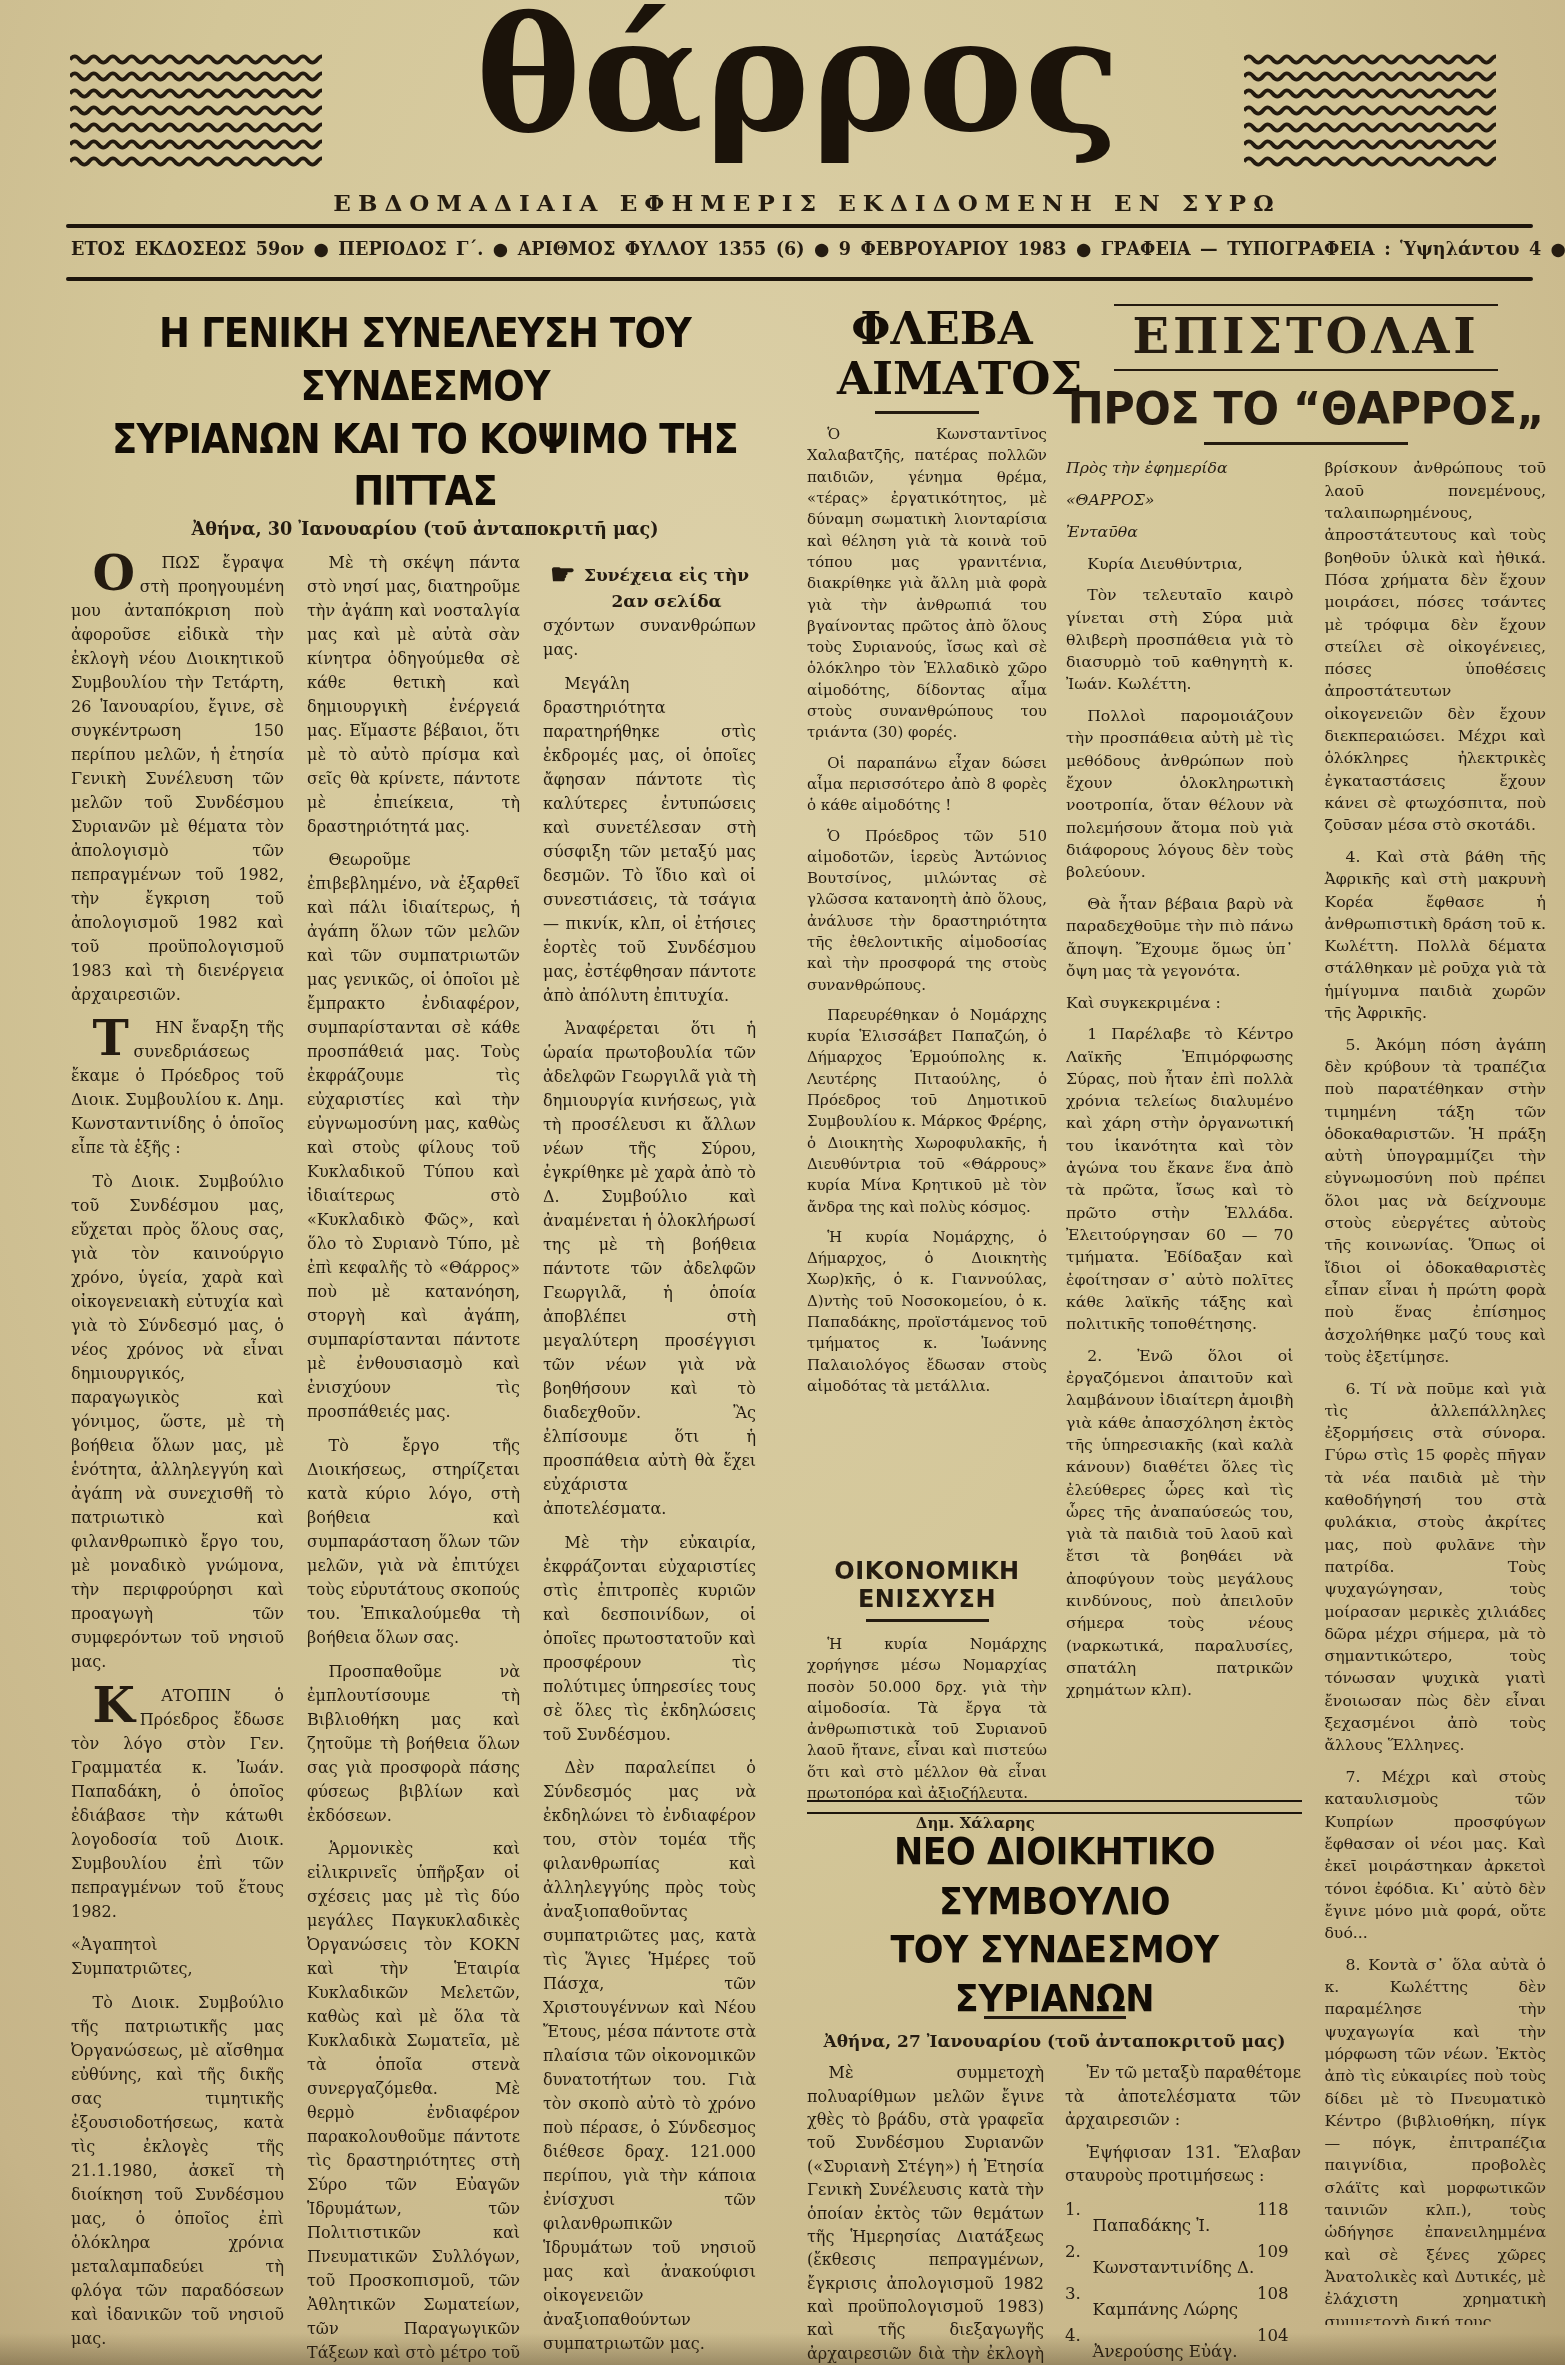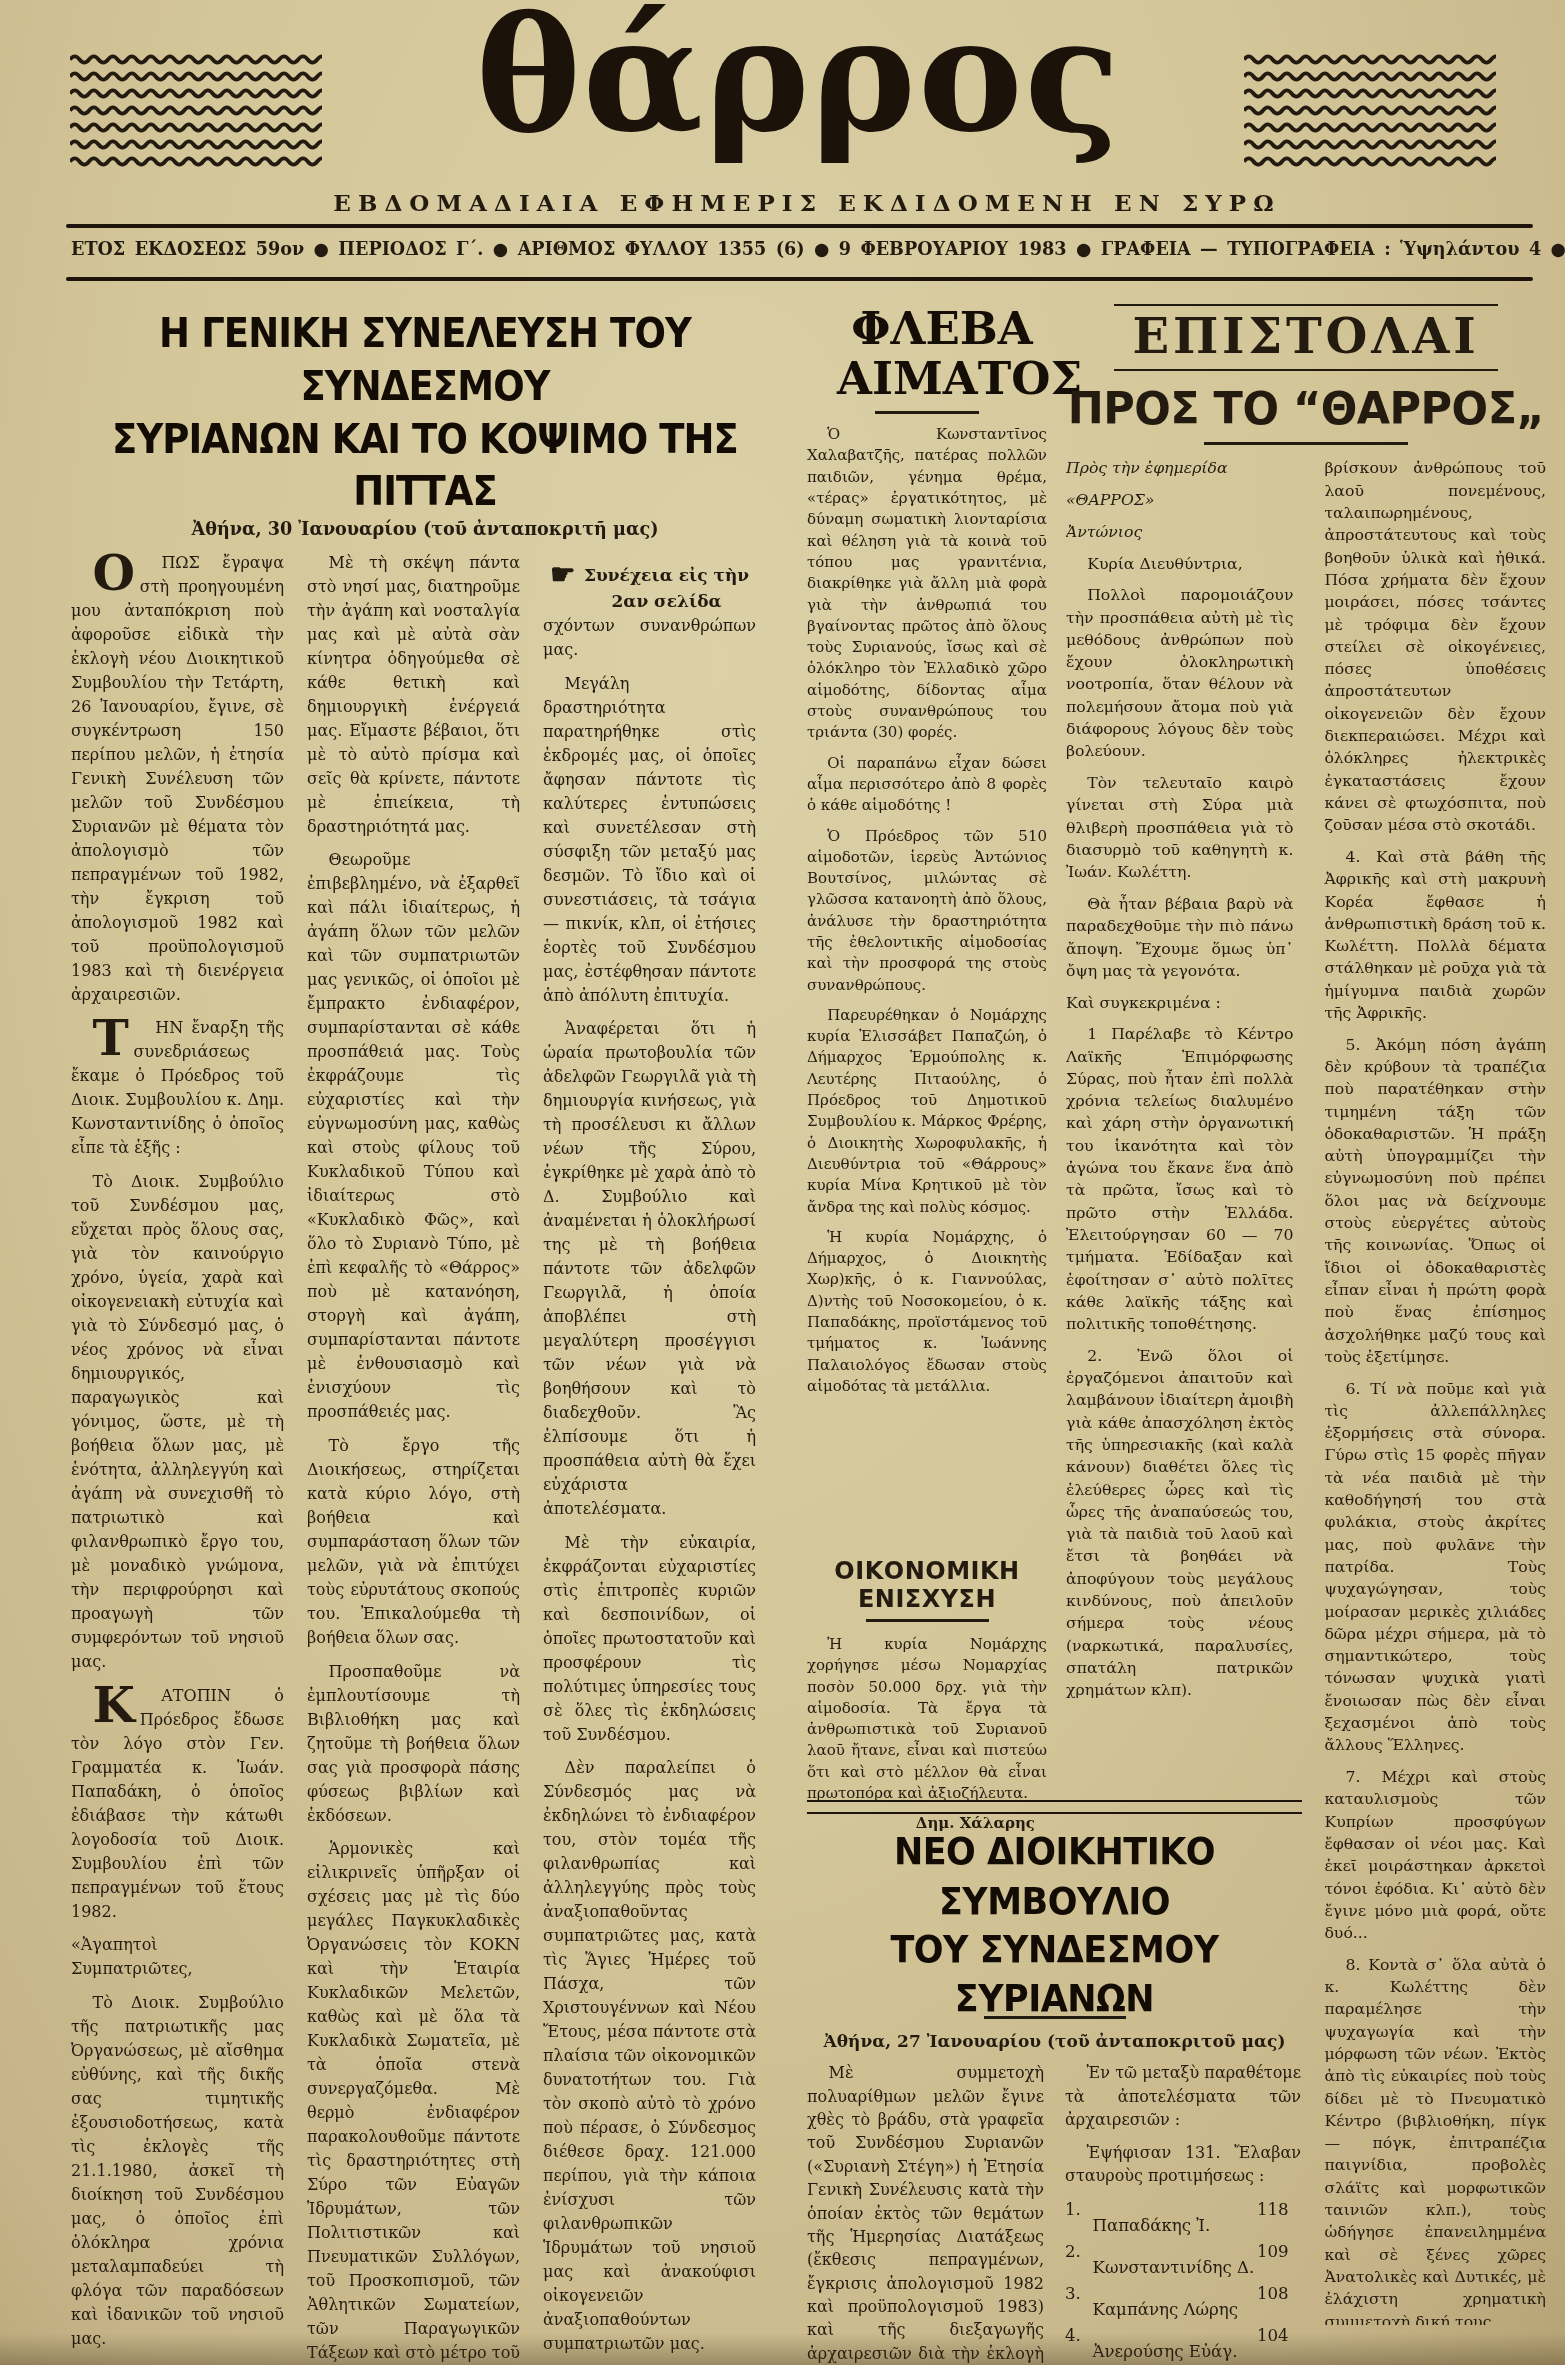--- a/index.html
+++ b/index.html
@@ -176,24 +176,24 @@
   <div class="letters-block">
     <div class="let-head1">
       <span>ΕΠΙΣΤΟΛΑΙ</span>
     </div>
     <div class="let-head2">ΠΡΟΣ ΤΟ “ΘΑΡΡΟΣ„</div>
     <div class="let-underline"></div>
     <div class="cols letters-cols">
       <div class="col let-col lft">
           <p class="ital">Πρὸς τὴν ἐφημερίδα</p>
           <p class="ital">«ΘΑΡΡΟΣ»</p>
-          <p class="ital">Ἀντώνιος</p>
+          <p class="ital">Ἐνταῦθα</p>
           <p>Κυρία Διευθύντρια,</p>
+          <p>Τὸν τελευταῖο καιρὸ γίνεται στὴ Σύρα μιὰ θλιβερὴ προσπάθεια γιὰ τὸ διασυρμὸ τοῦ καθηγητὴ κ. Ἰωάν. Κωλέττη.</p>
           <p>Πολλοὶ παρομοιάζουν τὴν προσπάθεια αὐτὴ μὲ τὶς μεθόδους ἀνθρώπων ποὺ ἔχουν ὁλοκληρωτικὴ νοοτροπία, ὅταν θέλουν νὰ πολεμήσουν ἄτομα ποὺ γιὰ διάφορους λόγους δὲν τοὺς βολεύουν.</p>
-          <p>Τὸν τελευταῖο καιρὸ γίνεται στὴ Σύρα μιὰ θλιβερὴ προσπάθεια γιὰ τὸ διασυρμὸ τοῦ καθηγητὴ κ. Ἰωάν. Κωλέττη.</p>
           <p>Θὰ ἦταν βέβαια βαρὺ νὰ παραδεχθοῦμε τὴν πιὸ πάνω ἄποψη. Ἔχουμε ὅμως ὑπ᾽ ὄψη μας τὰ γεγονότα.</p>
           <p class="noind">Καὶ συγκεκριμένα :</p>
           <p>1 Παρέλαβε τὸ Κέντρο Λαϊκῆς Ἐπιμόρφωσης Σύρας, ποὺ ἦταν ἐπὶ πολλὰ χρόνια τελείως διαλυμένο καὶ χάρη στὴν ὀργανωτική του ἱκανότητα καὶ τὸν ἀγώνα του ἔκανε ἕνα ἀπὸ τὰ πρῶτα, ἴσως καὶ τὸ πρῶτο στὴν Ἑλλάδα. Ἐλειτούργησαν 60 — 70 τμήματα. Ἐδίδαξαν καὶ ἐφοίτησαν σ᾽ αὐτὸ πολῖτες κάθε λαϊκῆς τάξης καὶ πολιτικῆς τοποθέτησης.</p>
           <p>2. Ἐνῶ ὅλοι οἱ ἐργαζόμενοι ἀπαιτοῦν καὶ λαμβάνουν ἰδιαίτερη ἀμοιβὴ γιὰ κάθε ἀπασχόληση ἐκτὸς τῆς ὑπηρεσιακῆς (καὶ καλὰ κάνουν) διαθέτει ὅλες τὶς ἐλεύθερες ὧρες καὶ τὶς ὧρες τῆς ἀναπαύσεώς του, γιὰ τὰ παιδιὰ τοῦ λαοῦ καὶ ἔτσι τὰ βοηθάει νὰ ἀποφύγουν τοὺς μεγάλους κινδύνους, ποὺ ἀπειλοῦν σήμερα τοὺς νέους (ναρκωτικά, παραλυσίες, σπατάλη πατρικῶν χρημάτων κλπ).</p>
           <p>3. Καὶ ὄχι μόνον αὐτά. Ἀλλὰ μὲ τὴν καθοδήγησή του οἱ νέοι μας γίνονται καὶ κοινωνικοὶ ἐργάτες. Ψάχνουν,</p>
         </div>
       <div class="col let-col rgt">
         <p class="noind">βρίσκουν ἀνθρώπους τοῦ λαοῦ πονεμένους, ταλαιπωρημένους, ἀπροστάτευτους καὶ τοὺς βοηθοῦν ὑλικὰ καὶ ἠθικά. Πόσα χρήματα δὲν ἔχουν μοιράσει, πόσες τσάντες μὲ τρόφιμα δὲν ἔχουν στείλει σὲ οἰκογένειες, πόσες ὑποθέσεις ἀπροστάτευτων οἰκογενειῶν δὲν ἔχουν διεκπεραιώσει. Μέχρι καὶ ὁλόκληρες ἠλεκτρικὲς ἐγκαταστάσεις ἔχουν κάνει σὲ φτωχόσπιτα, ποὺ ζοῦσαν μέσα στὸ σκοτάδι.</p>
           <p>4. Καὶ στὰ βάθη τῆς Ἀφρικῆς καὶ στὴ μακρυνὴ Κορέα ἔφθασε ἡ ἀνθρωπιστικὴ δράση τοῦ κ. Κωλέττη. Πολλὰ δέματα στάλθηκαν μὲ ροῦχα γιὰ τὰ ἡμίγυμνα παιδιὰ χωρῶν τῆς Ἀφρικῆς.</p>
           <p>5. Ἀκόμη πόση ἀγάπη δὲν κρύβουν τὰ τραπέζια ποὺ παρατέθηκαν στὴν τιμημένη τάξη τῶν ὁδοκαθαριστῶν. Ἡ πράξη αὐτὴ ὑπογραμμίζει τὴν εὐγνωμοσύνη ποὺ πρέπει ὅλοι μας νὰ δείχνουμε στοὺς εὐεργέτες αὐτοὺς τῆς κοινωνίας. Ὅπως οἱ ἴδιοι οἱ ὁδοκαθαριστὲς εἶπαν εἶναι ἡ πρώτη φορὰ ποὺ ἕνας ἐπίσημος ἀσχολήθηκε μαζύ τους καὶ τοὺς ἐξετίμησε.</p>

